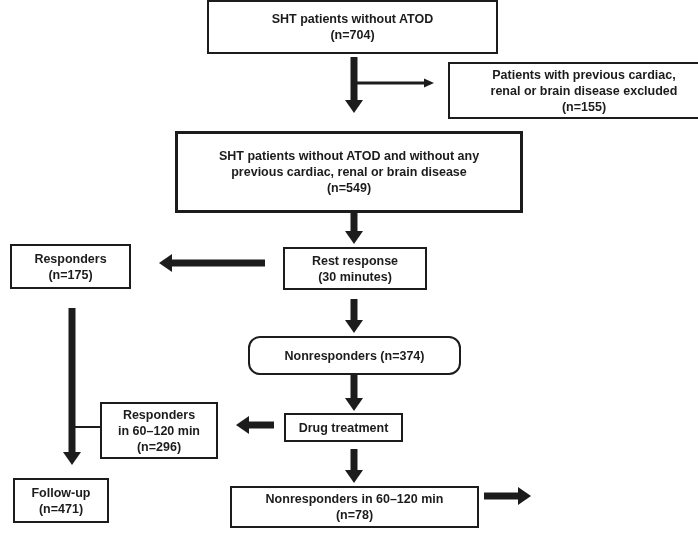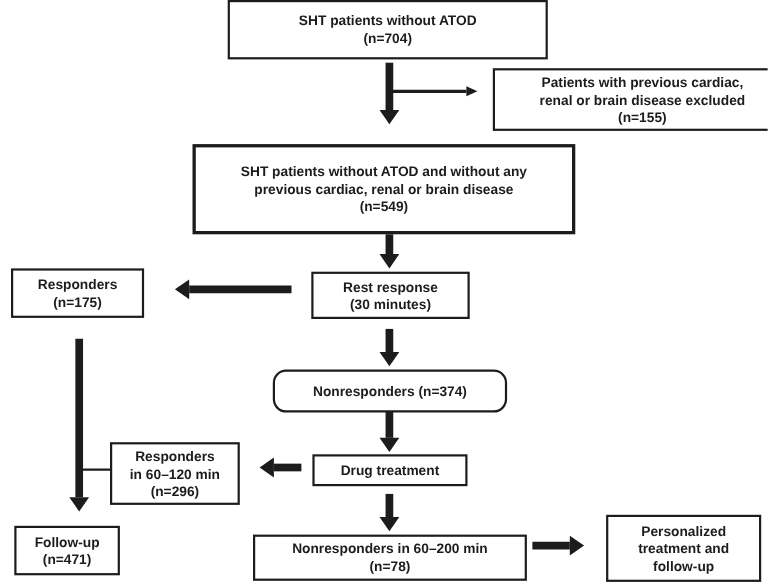--- a/index.html
+++ b/index.html
@@ -111,29 +111,26 @@
 (n=549)</div>
 
   <div class="node" style="left:283px; top:247px; width:144px; height:43px;">Rest response
 (30 minutes)</div>
 
   <div class="node" style="left:10px; top:244px; width:121px; height:45px;">Responders
 (n=175)</div>
 
   <div class="node" style="left:248px; top:336px; width:213px; height:39px;border-radius:12px;">Nonresponders (n=374)</div>
 
-  <div class="node" style="left:284px; top:413px; width:141px; height:29px;">Drug treatment</div>
+  <div class="node" style="left:284px; top:413px; width:119px; height:29px;">Drug treatment</div>
 
   <div class="node" style="left:100px; top:402px; width:118px; height:57px;">Responders
 in 60–120 min
 (n=296)</div>
 
   <div class="node" style="left:13px; top:478px; width:96px; height:45px;">Follow-up
 (n=471)</div>
 
-  <div class="node" style="left:230px; top:486px; width:249px; height:42px;">Nonresponders in 60–200 min
+  <div class="node" style="left:230px; top:486px; width:249px; height:42px;">Nonresponders in 60–120 min
 (n=78)</div>
 
-  <div class="node" style="left:551px; top:468px; width:141px; height:61px;">Personalized
-treatment and
-follow-up</div>
 
 </div>
 
 </body></html>

